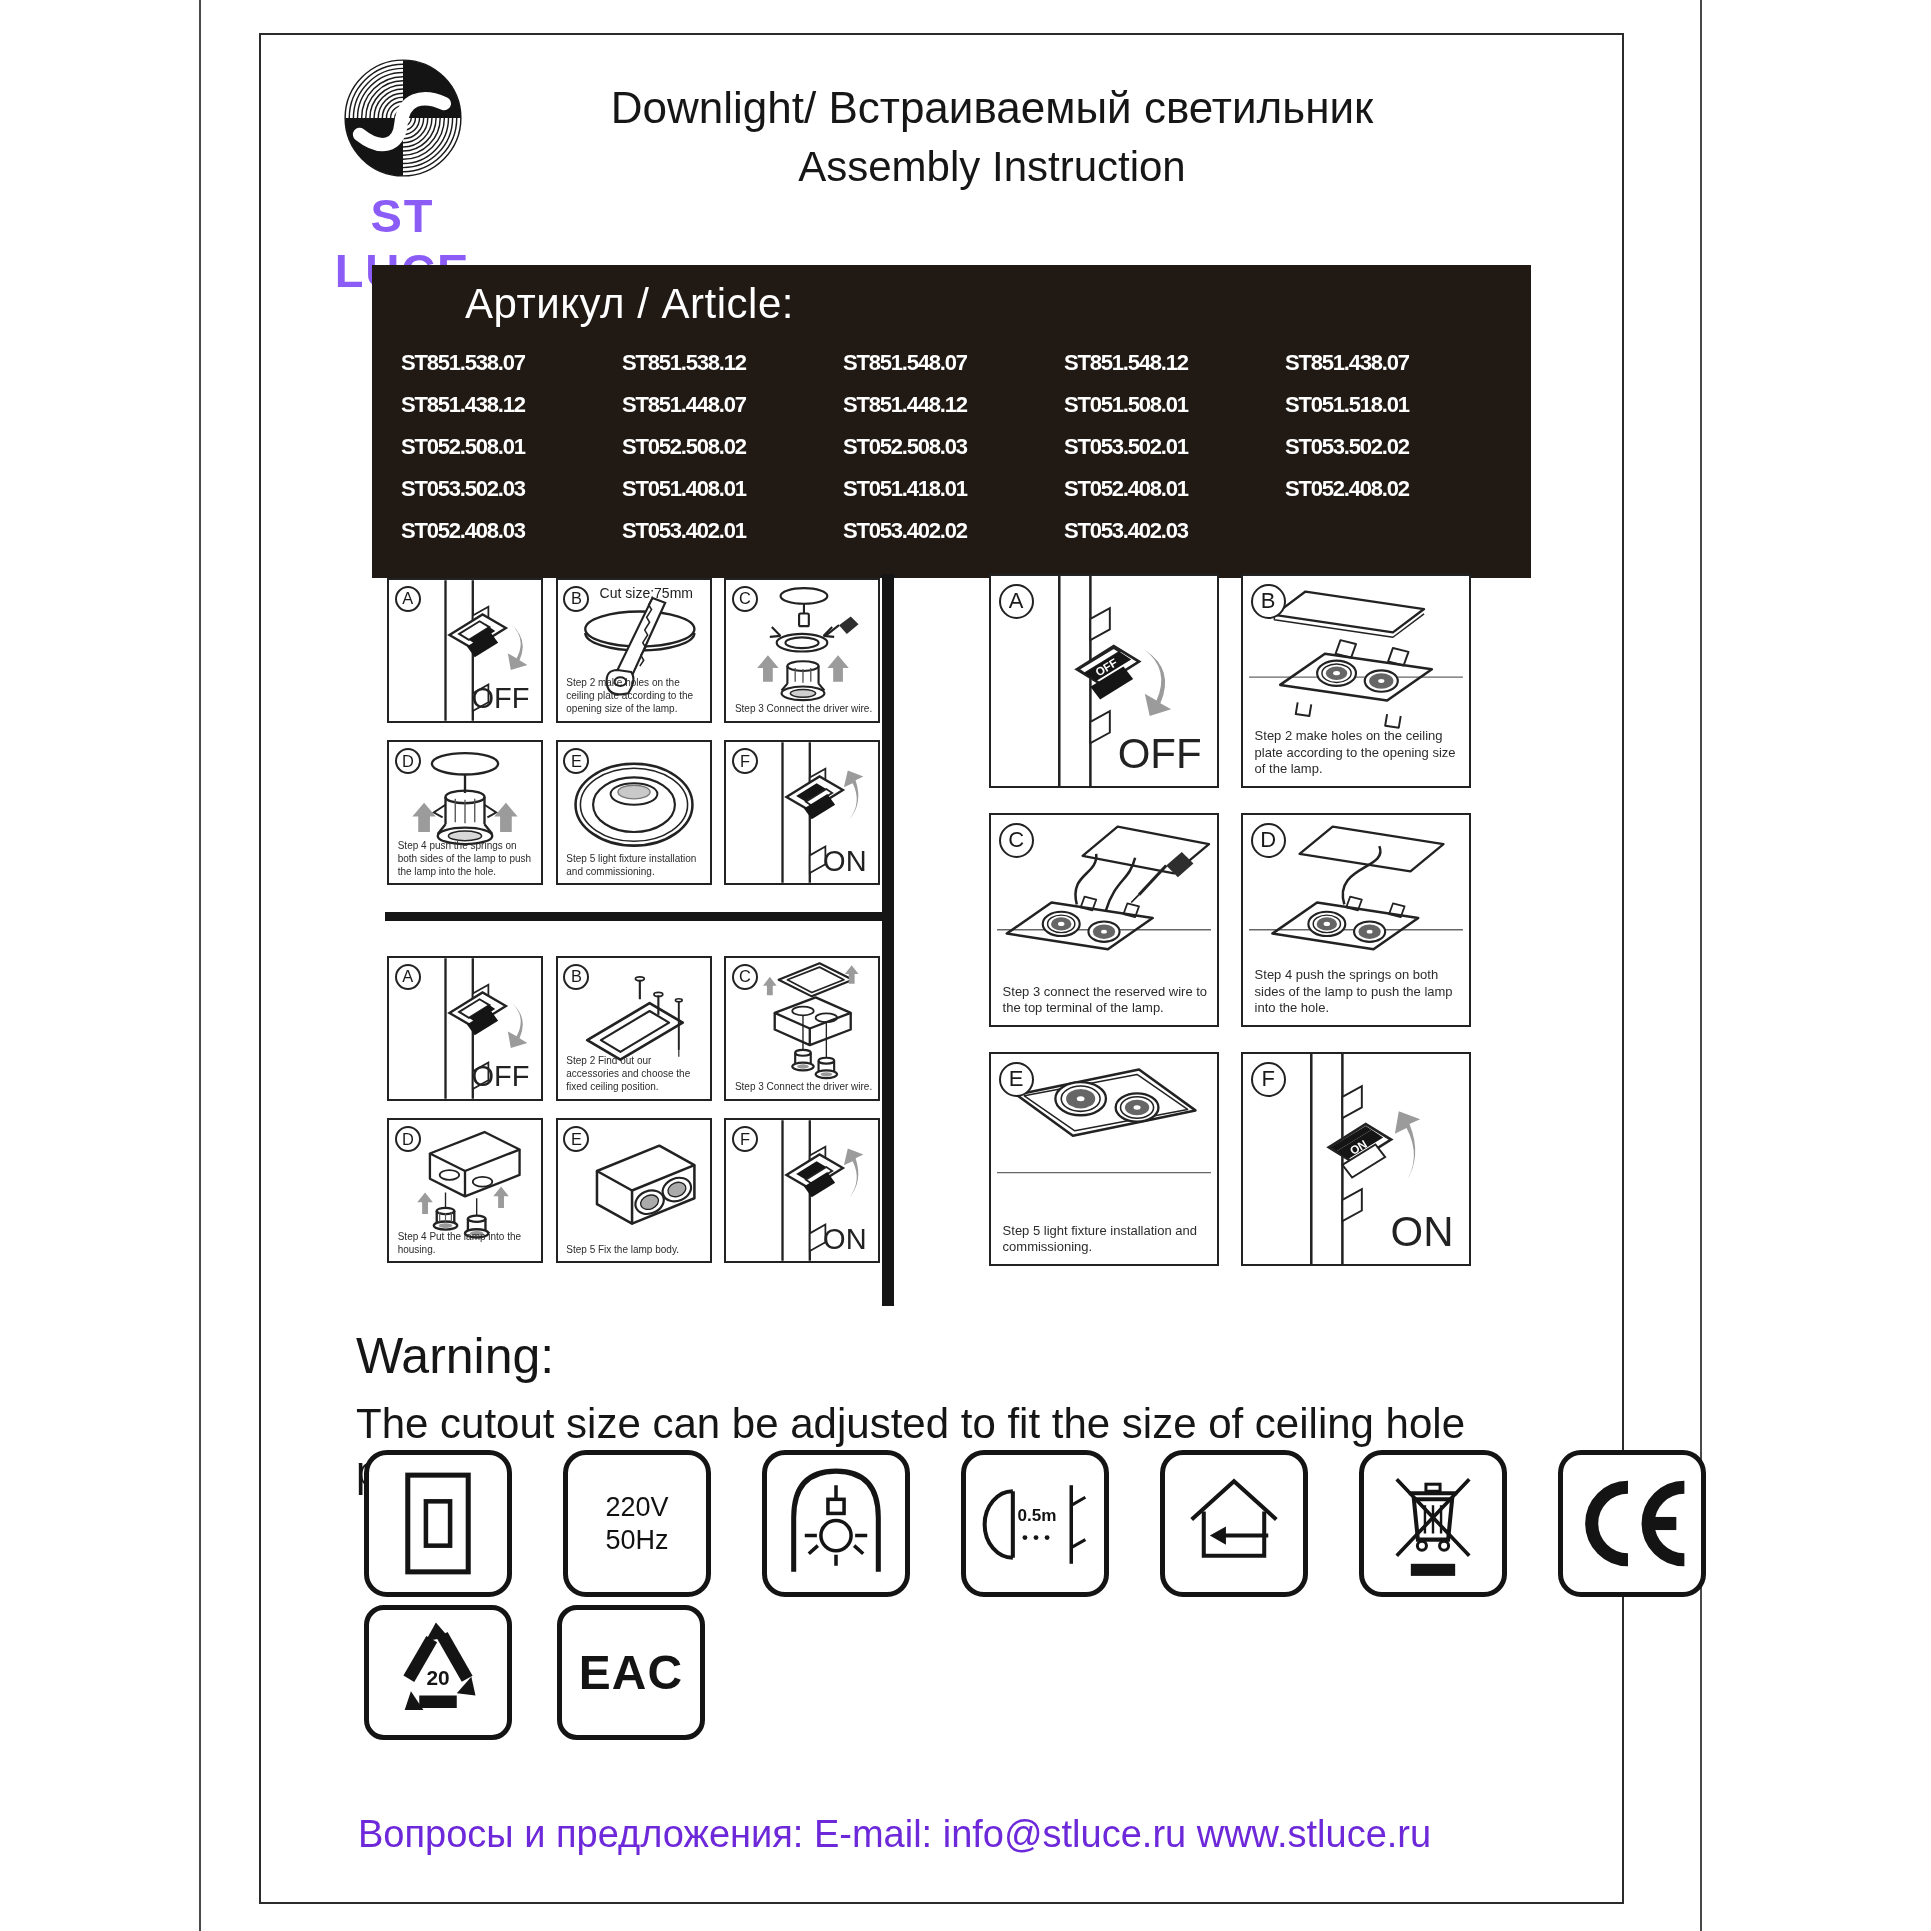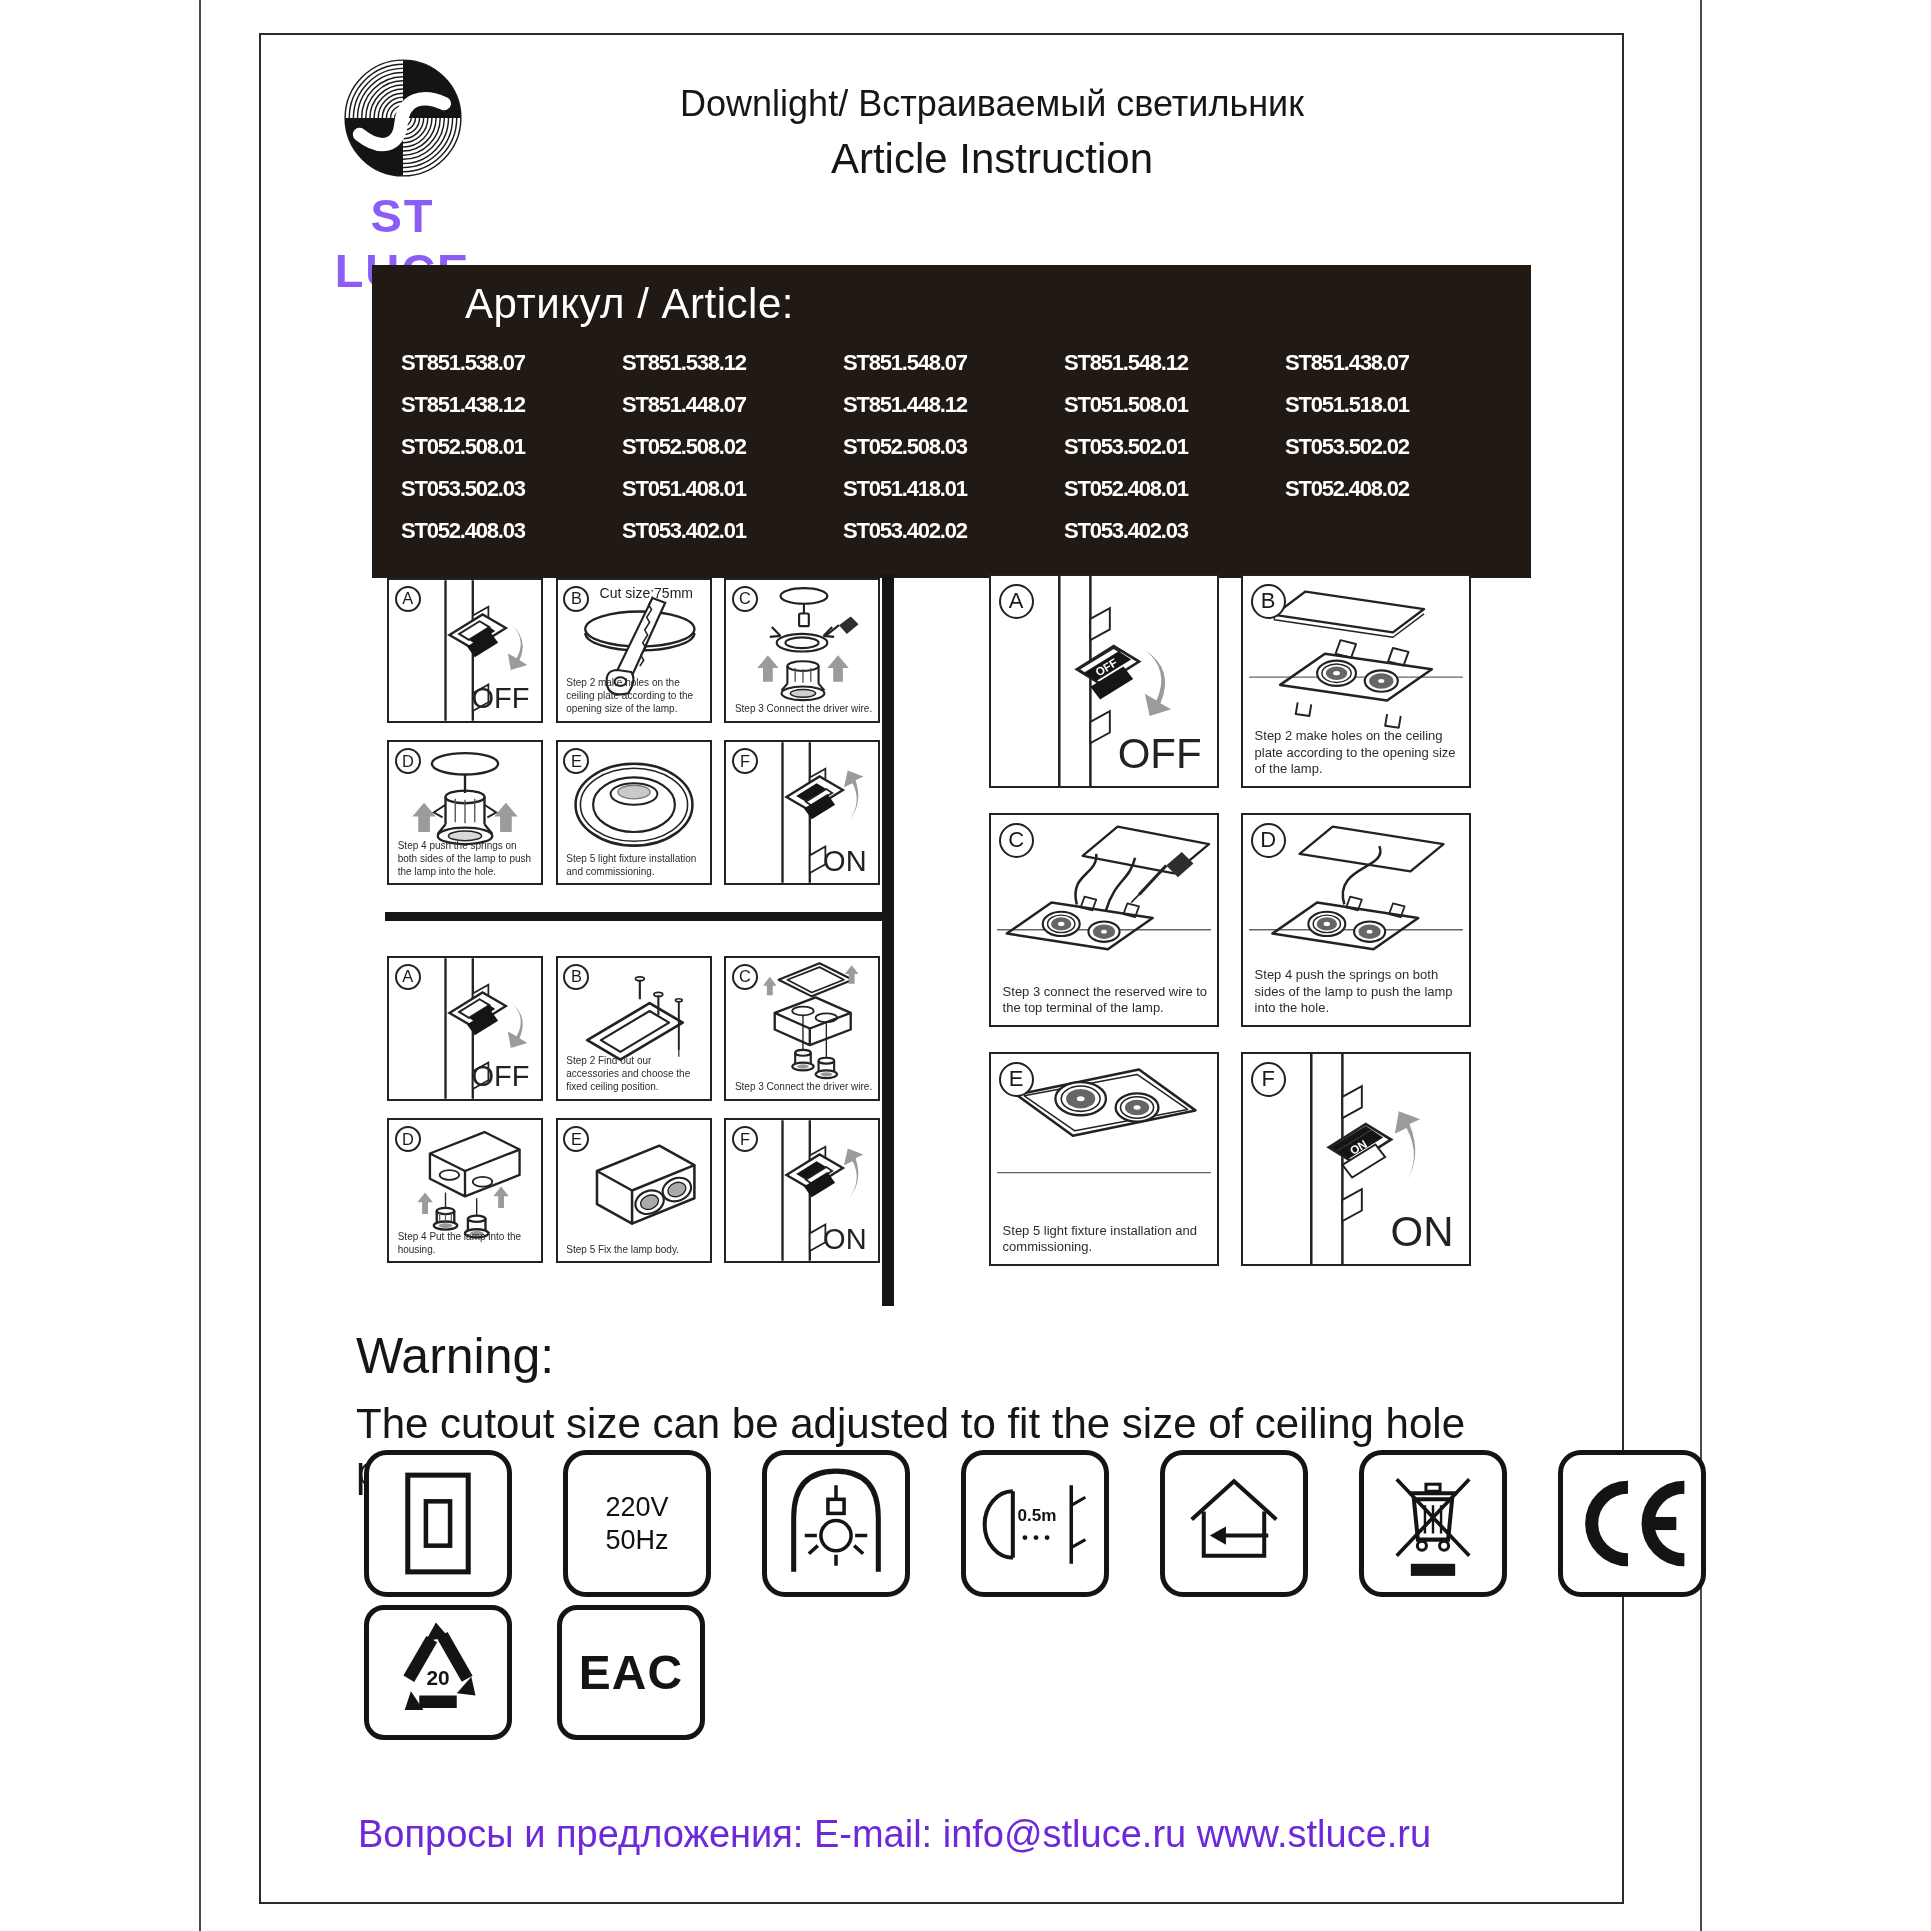--- a/index.html
+++ b/index.html
@@ -8,21 +8,21 @@
          font-family:"Liberation Sans", sans-serif; color:#1a1a1a; }
   .edge { position:absolute; top:0; bottom:0; width:1.9px; background:#4a4a4a; }
   .edge.l { left:199px; } .edge.r { left:1700px; }
   .doc { position:absolute; left:259px; top:33px; width:1365px; height:1871px;
          border:2.9px solid #2b2b2b; background:#fff; }
 
   
   .logo { position:absolute; left:50px; top:21px; width:183px; text-align:center; }
   .brand { font-size:47px; font-weight:bold; letter-spacing:1.9px; margin-top:3.9px; color:#8b5cf6; }
   .titles { position:absolute; left:176px; top:48px; width:1110px; text-align:center; }
-  .title { font-size:36px; font-weight:400; color:#161616; }
+  .title { font-size:44px; font-weight:400; color:#161616; }
   .subtitle { font-size:42px; font-weight:400; margin-top:9.7px; color:#161616; }
 
   
   .artbox { position:absolute; left:111px; top:230px; width:1159px; height:313px;
             background:#201914; color:#fff; }
   .artbox h3 { font-size:42px; font-weight:400; padding:15.4px 0 0 93px; letter-spacing:0.5px; }
   .artgrid { display:grid; grid-template-columns:repeat(5,1fr); padding:13.5px 25px 0 29px;
              line-height:42px; }
   .artnum { font-size:22px; font-weight:bold; letter-spacing:-1.2px; white-space:nowrap; }
 
@@ -95,21 +95,21 @@
         </g>
         <path d="M60,60 L60,4 A56,56 0 0 1 116,60 Z" fill="#141414"></path>
         <path d="M60,60 L60,116 A56,56 0 0 1 4,60 Z" fill="#141414"></path>
         <path d="M18,76 C38,92 56,88 58,66 C60,42 78,36 100,46" fill="none" stroke="#ffffff" stroke-width="13" stroke-linecap="round"></path>
       </svg>
       <div class="brand">ST LUCE</div>
     </div>
 
     <div class="titles">
       <div class="title">Downlight/ Встраиваемый светильник</div>
-      <div class="subtitle">Article Instruction</div>
+      <div class="subtitle">Assembly Instruction</div>
     </div>
 
     <div class="artbox">
       <h3>Артикул / Article:</h3>
       <div class="artgrid">
         <span class="artnum">ST851.538.07</span>
         <span class="artnum">ST851.538.12</span>
         <span class="artnum">ST851.548.07</span>
         <span class="artnum">ST851.548.12</span>
         <span class="artnum">ST851.438.07</span>

